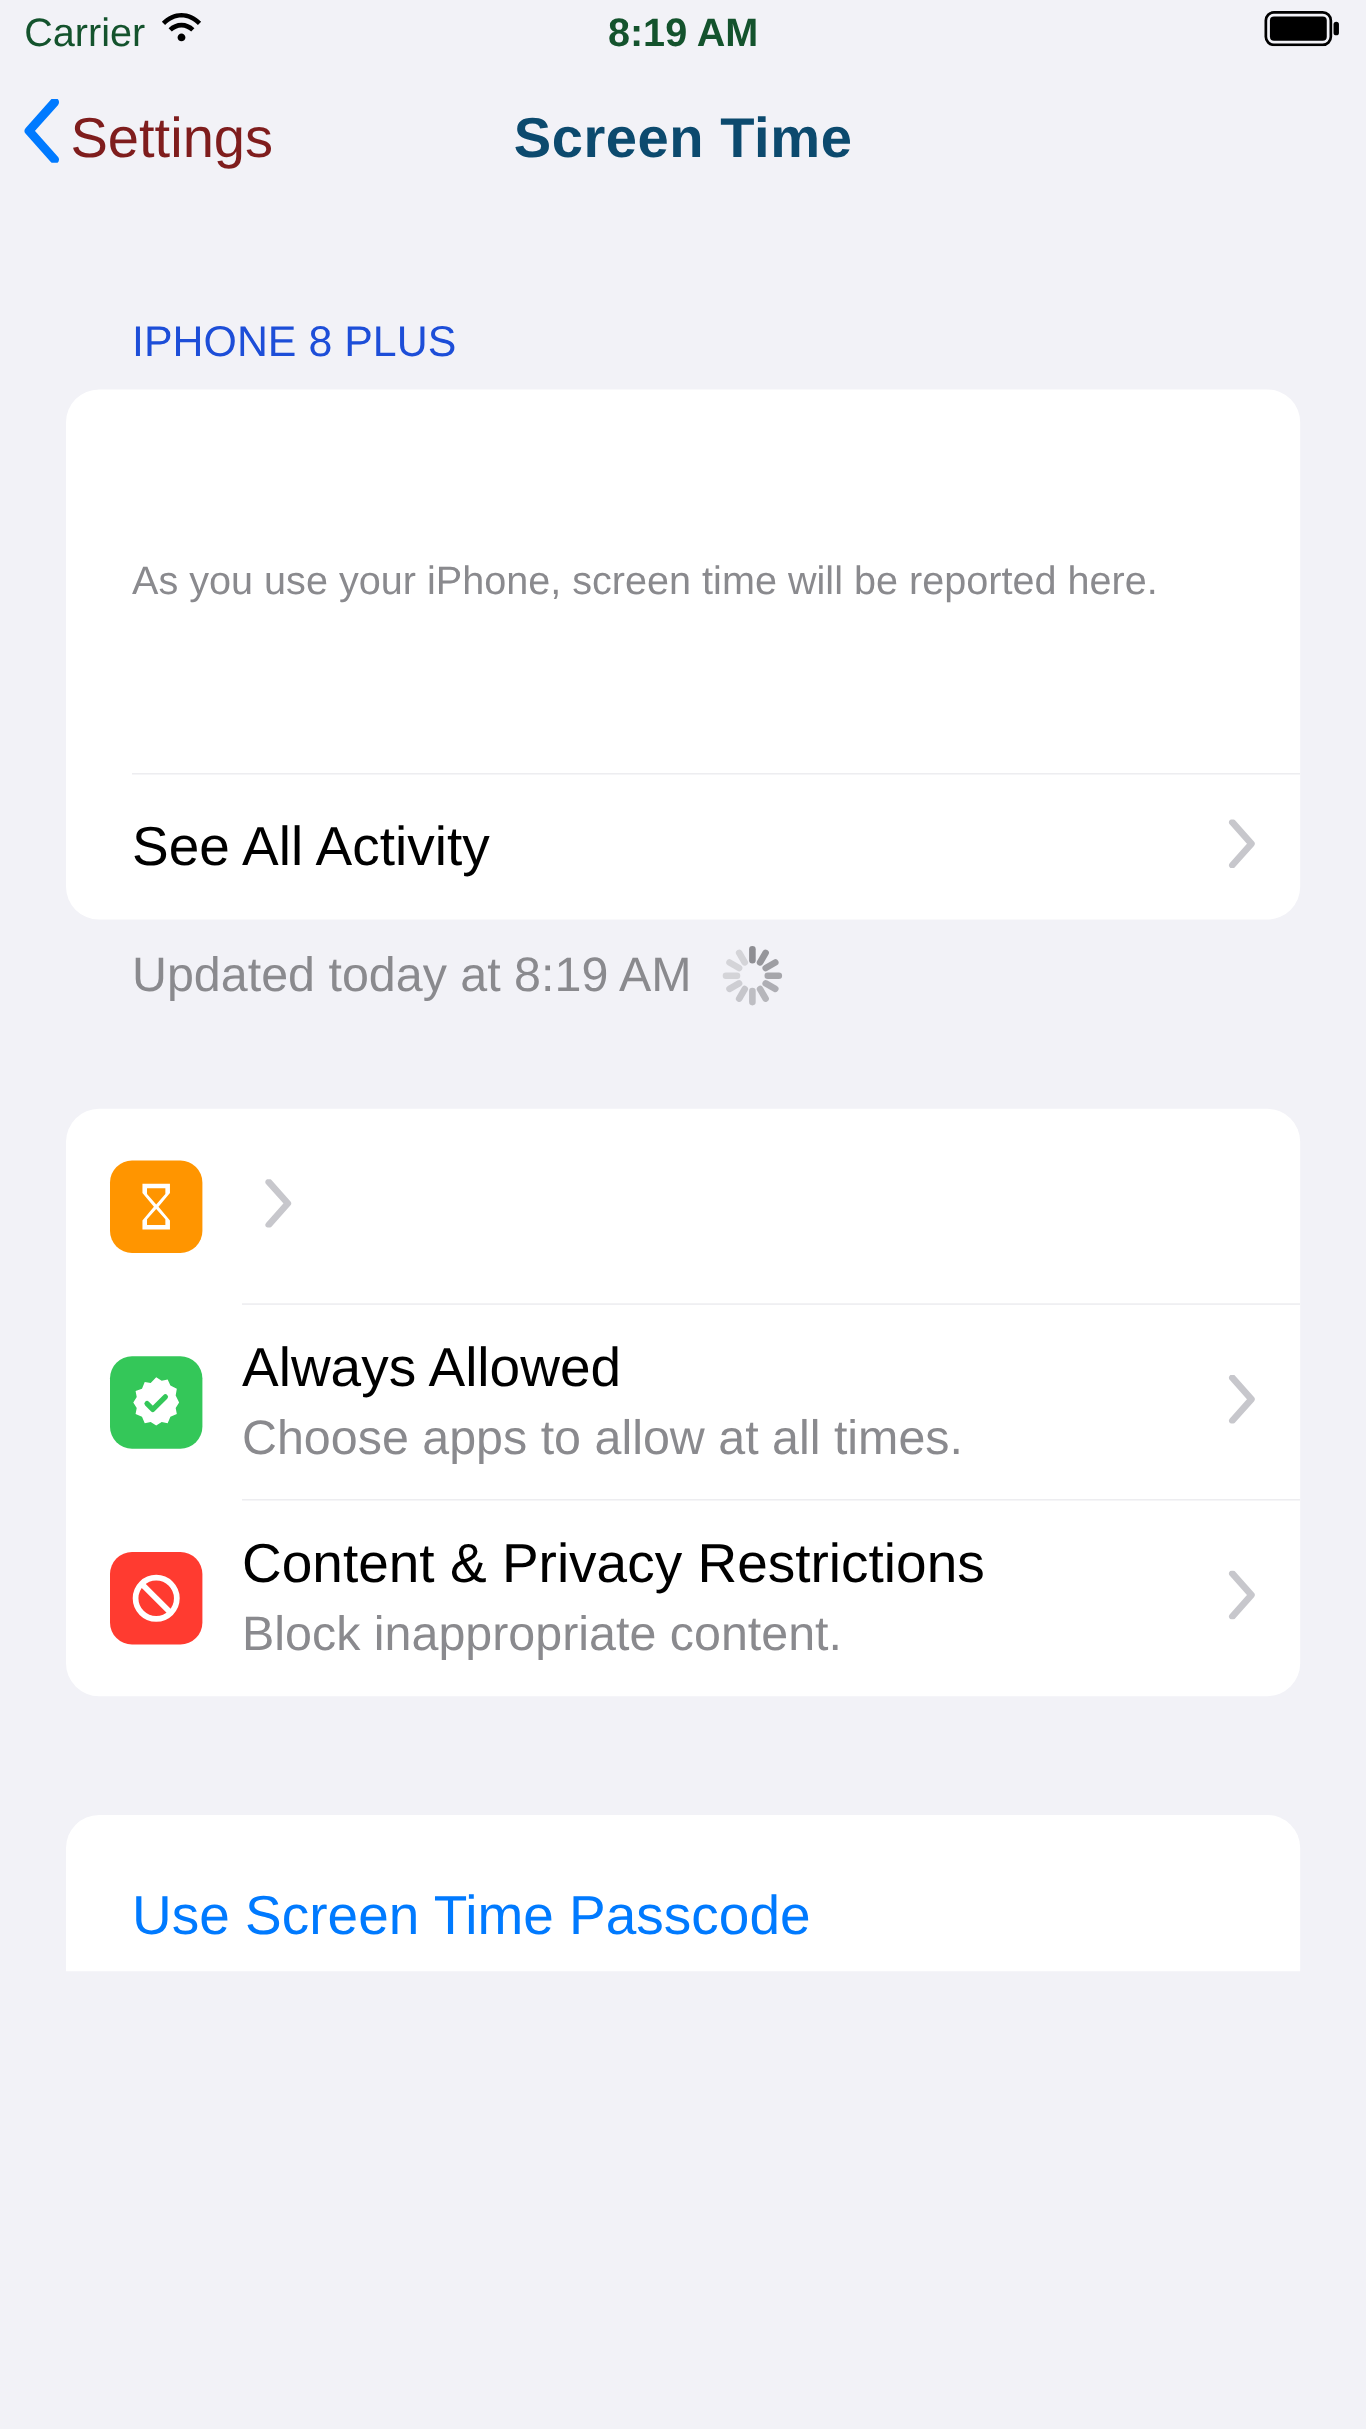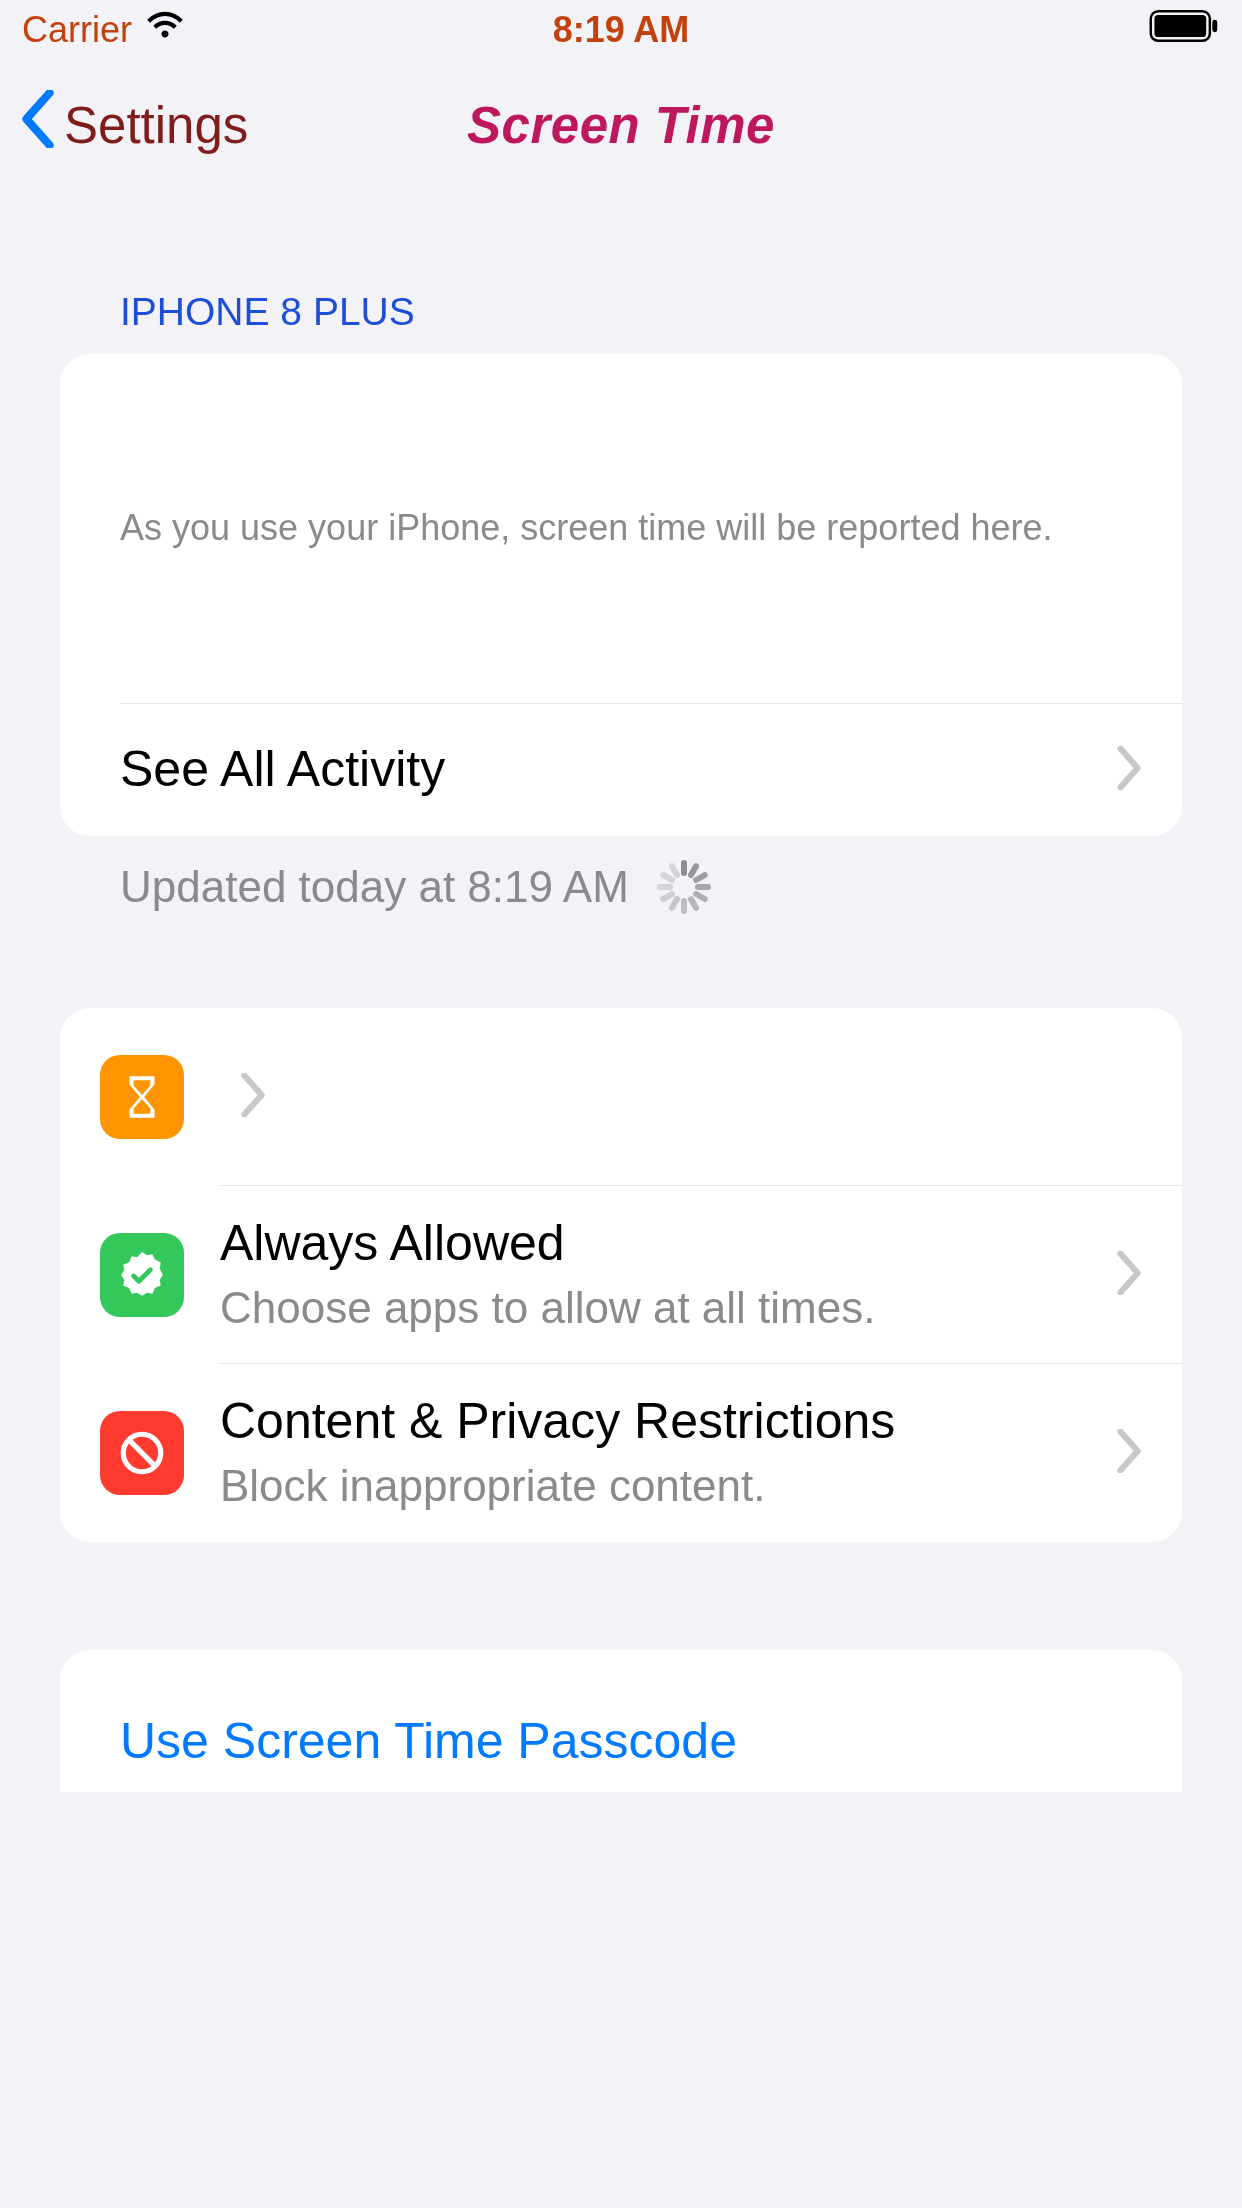--- a/index.html
+++ b/index.html
@@ -17,21 +17,21 @@
     }
     
     .status-bar {
       height: 60px;
       display: flex;
       align-items: center;
       justify-content: space-between;
       padding: 0 22px;
       font-size: 36px;
       font-weight: 400;
-      color: #c2410c;
+      color: #14532d;
     }
     .status-left {
       display: flex;
       align-items: center;
       gap: 12px;
     }
     .status-center {
       position: absolute;
       left: 50%;
       transform: translateX(-50%);
@@ -60,23 +60,22 @@
       color: #7f1d1d;
       font-size: 51px;
     }
     .nav-back svg { width: 36px; height: 58px; }
     .nav-title {
       position: absolute;
       left: 50%;
       transform: translateX(-50%);
       font-size: 51px;
       font-weight: 600;
-      color: #be185d;
+      color: #0c4a6e;
       letter-spacing: 0.5px;
-      font-style: italic;
     }
 
     
     .content {
       padding: 0 60px;
     }
     .section-header {
       font-size: 39px;
       color: #1d4ed8;
       letter-spacing: 0px;

